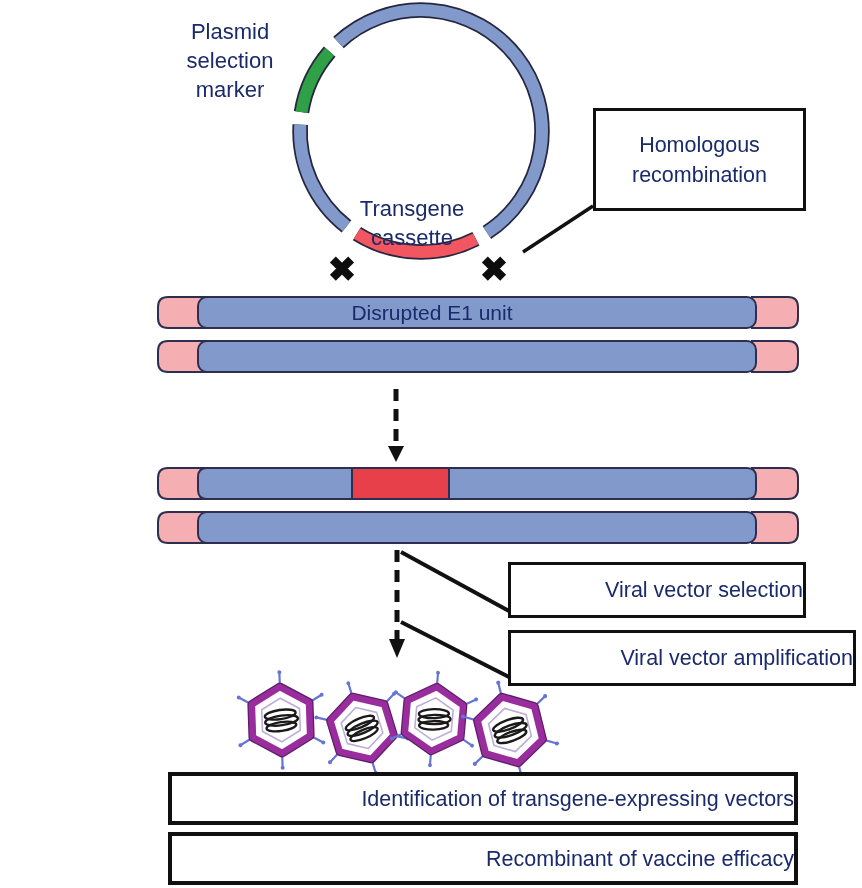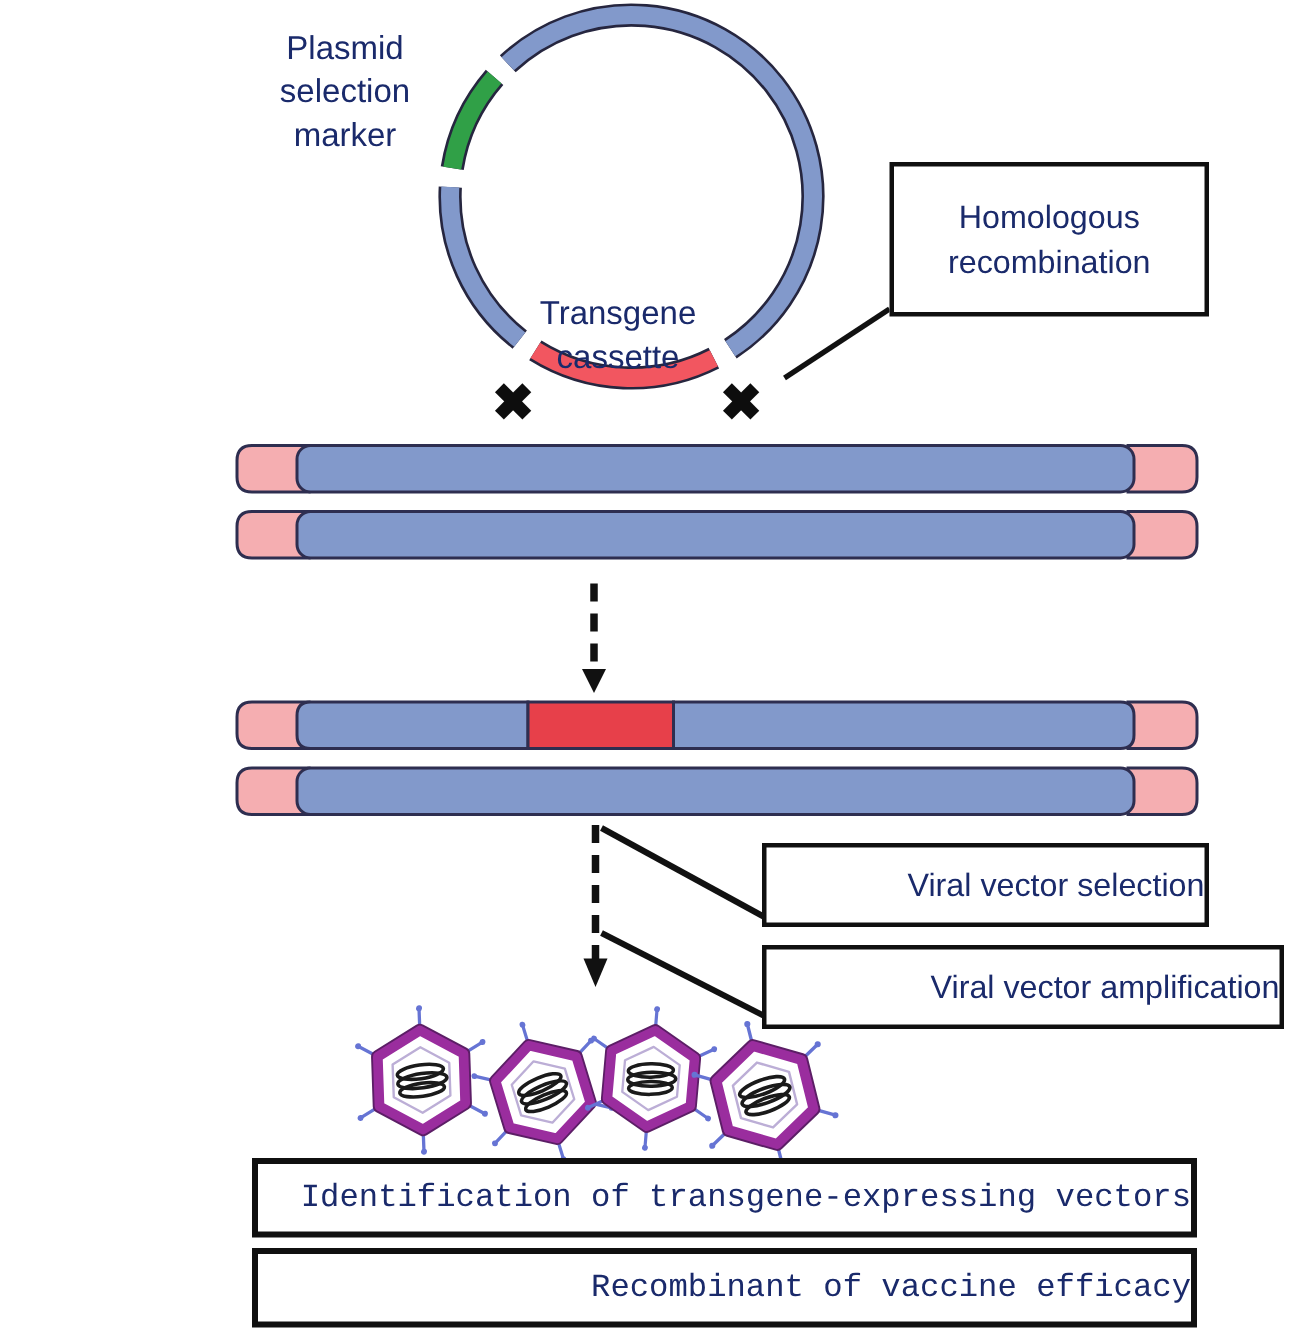--- a/index.html
+++ b/index.html
@@ -11,21 +11,21 @@
   .txt{
     position:absolute;z-index:2;color:var(--text-navy,#1a2a6b);
     text-align:center;white-space:pre-line;
   }
   .lbl{font-size:22px;line-height:29px;}
   .outbox{
     position:absolute;z-index:2;background:#ffffff;border:3px solid #101010;
     display:flex;align-items:center;justify-content:flex-end;text-align:center;
     color:var(--text-navy,#1a2a6b);font-size:21.5px;line-height:30px;
   }
-  .outbox.thick{border-width:4px;font-family:Liberation Mono, monospace;}
+  .outbox.thick{border-width:4px;}
   .cross{
     position:absolute;z-index:2;width:44px;height:40px;line-height:40px;
     text-align:center;font-size:34px;font-weight:bold;color:#0d0d0d;
   }
   
   .arc-blue{stroke:var(--genome-blue,#8299cb);}
   .arc-green{stroke:var(--marker-green,#30a047);}
   .arc-red{stroke:var(--arc-red,#f25660);}
   .arc-under{stroke:#26263f;fill:none;}
   .arc-over{fill:none;}
@@ -138,20 +138,21 @@
 cassette</div>
 
   <div class="outbox" style="left:593px;top:108px;width:207px;height:97px;">
     <span>Homologous recombination</span>
   </div>
 
 
   <div class="cross" style="left:320px;top:249px;">✖</div>
   <div class="cross" style="left:472px;top:249px;">✖</div>
 
+  <div class="txt" style="left:282px;top:301px;width:300px;font-size:21px;white-space:nowrap;">Disrupted E1 unit</div>
 
 
   <div class="outbox" style="left:508px;top:562px;width:292px;height:50px;">
     <span>Viral vector selection</span>
   </div>
 
   <div class="outbox" style="left:508px;top:630px;width:342px;height:50px;">
     <span>Viral vector amplification</span>
   </div>
 

